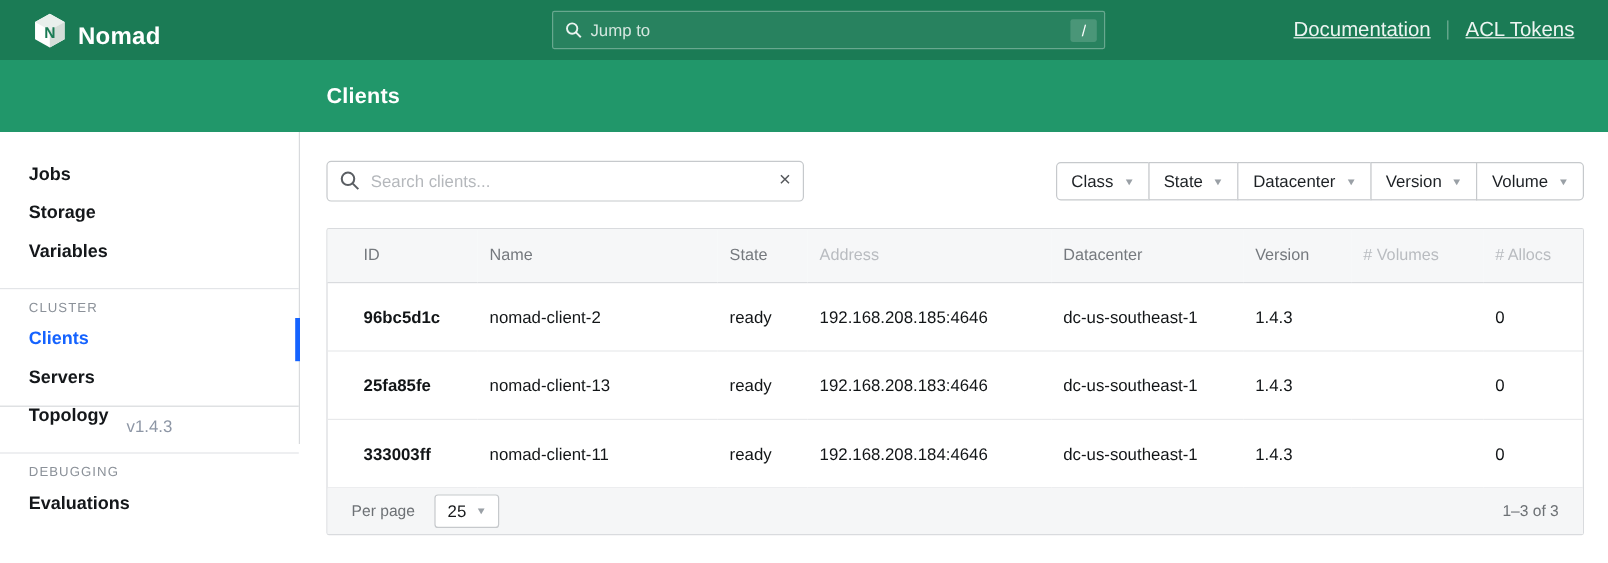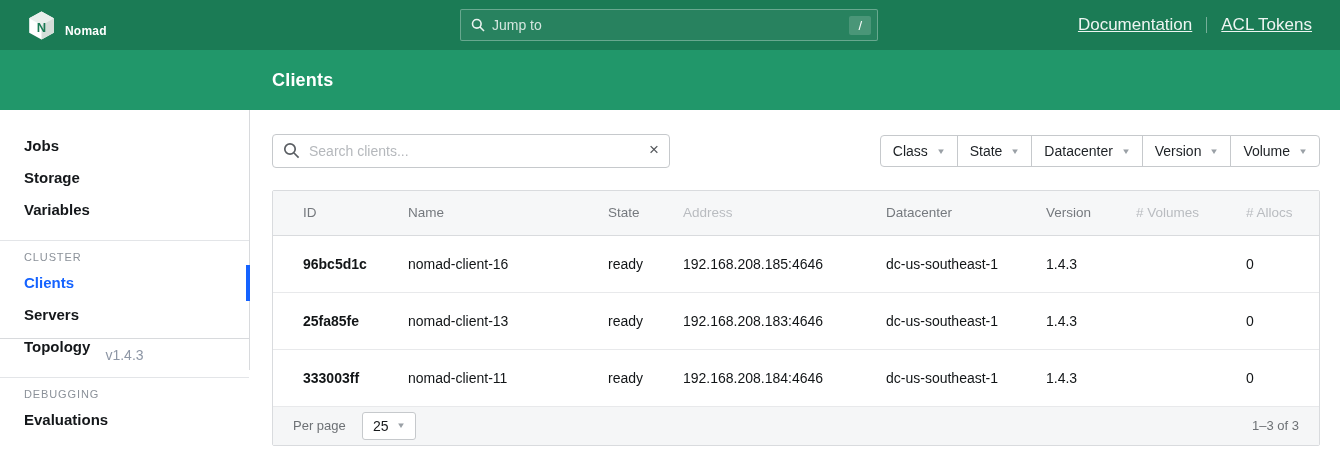--- a/index.html
+++ b/index.html
@@ -3,22 +3,22 @@
 <meta charset="utf-8">
 <style>
   * { margin:0; padding:0; box-sizing:border-box; }
   html,body { width:1340px; height:469px; overflow:hidden;
     font-family:"Liberation Sans","DejaVu Sans",sans-serif; background:#fff; }
 
   
   .navbar { height:50px; background:#1b7b55; display:flex; align-items:center;
     padding:0 28px 0 28px; position:relative; }
   .brand { display:flex; align-items:center; gap:10px; }
-  .brand-name { color:#fff; font-size:12px; font-weight:700; letter-spacing:.2px;margin-top:12px; }
-  .jump-wrap { position:absolute; left:460px; width:418px; height:32px; top:9px; }
+  .brand-name { color:#fff; font-size:20px; font-weight:700; letter-spacing:.2px;margin-top:12px; }
+  .jump-wrap { position:absolute; left:460px; width:461px; height:32px; top:9px; }
   .jump-box { width:100%; height:100%; background:rgba(255,255,255,.06);
     border:1px solid rgba(255,255,255,.30); border-radius:2px; display:flex;
     align-items:center; padding:0 6px 0 10px; }
   .jump-box input { flex:1; background:transparent; border:none; outline:none;
     color:#fff; font-size:14px; margin-left:7px; font-family:inherit; }
   .jump-box input::placeholder { color:rgba(255,255,255,.8); }
   .kbd-slash { background:rgba(255,255,255,.16); color:#fff; font-size:13px;
     padding:2px 9px; border-radius:2px; }
   .nav-links { margin-left:auto; display:flex; align-items:center; gap:14px; }
   .nav-link { color:rgba(255,255,255,.92); font-size:17px; cursor:pointer;text-decoration:underline; }
@@ -202,21 +202,21 @@
             <th class="muted">Address</th>
             <th>Datacenter</th>
             <th>Version</th>
             <th class="muted"># Volumes</th>
             <th class="muted"># Allocs</th>
           </tr>
         </thead>
         <tbody>
           <tr>
             <td class="cell-id">96bc5d1c</td>
-            <td>nomad-client-16</td>
+            <td>nomad-client-2</td>
             <td>ready</td>
             <td>192.168.208.185:4646</td>
             <td>dc-us-southeast-1</td>
             <td>1.4.3</td>
             <td></td>
             <td>0</td>
           </tr>
           <tr>
             <td class="cell-id">25fa85fe</td>
             <td>nomad-client-13</td>

